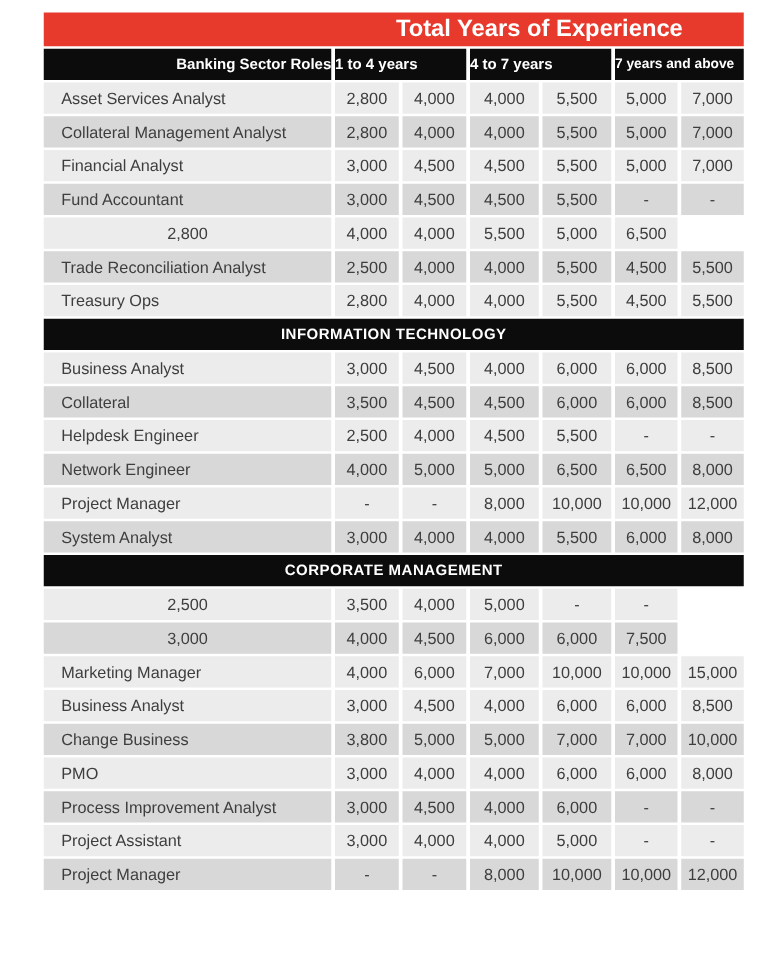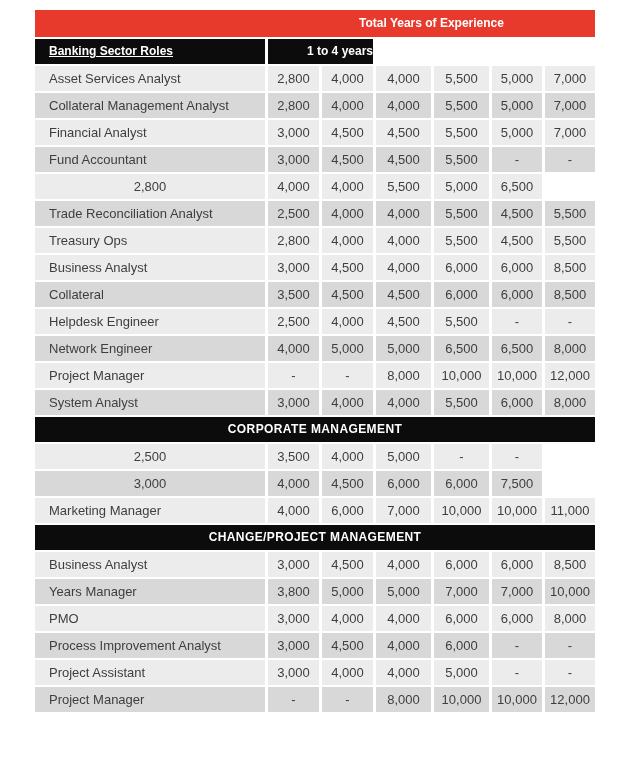--- a/index.html
+++ b/index.html
@@ -30,40 +30,40 @@
   .title {
     position: absolute;
     left: 233px;
     width: 327px;
     top: 0;
     height: 27px;
     line-height: 27px;
     text-align: center;
     color: #ffffff;
     font-weight: bold;
-    font-size: 12px;
+    font-size: 19px;
     white-space: nowrap;
   }
   .col-header {
     display: grid;
     grid-template-columns: 230px 105px 113px 103px;
     column-gap: 3px;
   }
   .col-header .cell {
     background: var(--header-black, #0c0c0c);
     color: #ffffff;
     font-weight: bold;
     font-size: 12px;
     height: 25px;
     line-height: 25px;
     white-space: nowrap;
     overflow: hidden;
   }
-  .col-header .roles { text-align: left; padding-left: 14px; text-decoration: underline; }
-  .col-header .band  { text-align: right; }
+  .col-header .roles { text-align: right; padding-left: 14px; }
+  .col-header .band  { text-align: left; }
   .col-header .band-small { font-size: 11px; }
   .section-bar {
     margin-top: 2px;
     height: 25px;
     line-height: 25px;
     background: var(--header-black, #0c0c0c);
     color: #ffffff;
     font-weight: bold;
     font-size: 12px;
     text-align: center;
@@ -92,20 +92,22 @@
 <div class="page">
   <div class="table">
 
     <div class="title-bar">
       <span class="title">Total Years of Experience</span>
     </div>
 
     <div class="col-header">
       <div class="cell roles">Banking Sector Roles</div>
       <div class="cell band">1 to 4 years</div>
+      <div class="cell band">4 to 7 years</div>
+      <div class="cell band band-small">7 years and above</div>
     </div>
 
     <div id="table-body">
         <div class="row light">
           <div class="role">Asset Services Analyst</div>
           <div class="val">2,800</div>
           <div class="val">4,000</div>
           <div class="val">4,000</div>
           <div class="val">5,500</div>
           <div class="val">5,000</div>
@@ -157,20 +159,21 @@
         </div>
         <div class="row light">
           <div class="role">Treasury Ops</div>
           <div class="val">2,800</div>
           <div class="val">4,000</div>
           <div class="val">4,000</div>
           <div class="val">5,500</div>
           <div class="val">4,500</div>
           <div class="val">5,500</div>
         </div>
+        <div class="section-bar">INFORMATION TECHNOLOGY</div>
         <div class="row light">
           <div class="role">Business Analyst</div>
           <div class="val">3,000</div>
           <div class="val">4,500</div>
           <div class="val">4,000</div>
           <div class="val">6,000</div>
           <div class="val">6,000</div>
           <div class="val">8,500</div>
         </div>
         <div class="row dark">
@@ -235,34 +238,33 @@
           <div class="val">6,000</div>
           <div class="val">7,500</div>
         </div>
         <div class="row light">
           <div class="role">Marketing Manager</div>
           <div class="val">4,000</div>
           <div class="val">6,000</div>
           <div class="val">7,000</div>
           <div class="val">10,000</div>
           <div class="val">10,000</div>
-          <div class="val">11,000</div>
-        </div>
-        <div class="section-bar">CHANGE/PROJECT MANAGEMENT</div>
+          <div class="val">15,000</div>
+        </div>
         <div class="row light">
           <div class="role">Business Analyst</div>
           <div class="val">3,000</div>
           <div class="val">4,500</div>
           <div class="val">4,000</div>
           <div class="val">6,000</div>
           <div class="val">6,000</div>
           <div class="val">8,500</div>
         </div>
         <div class="row dark">
-          <div class="role">Years Manager</div>
+          <div class="role">Change Business</div>
           <div class="val">3,800</div>
           <div class="val">5,000</div>
           <div class="val">5,000</div>
           <div class="val">7,000</div>
           <div class="val">7,000</div>
           <div class="val">10,000</div>
         </div>
         <div class="row light">
           <div class="role">PMO</div>
           <div class="val">3,000</div>

